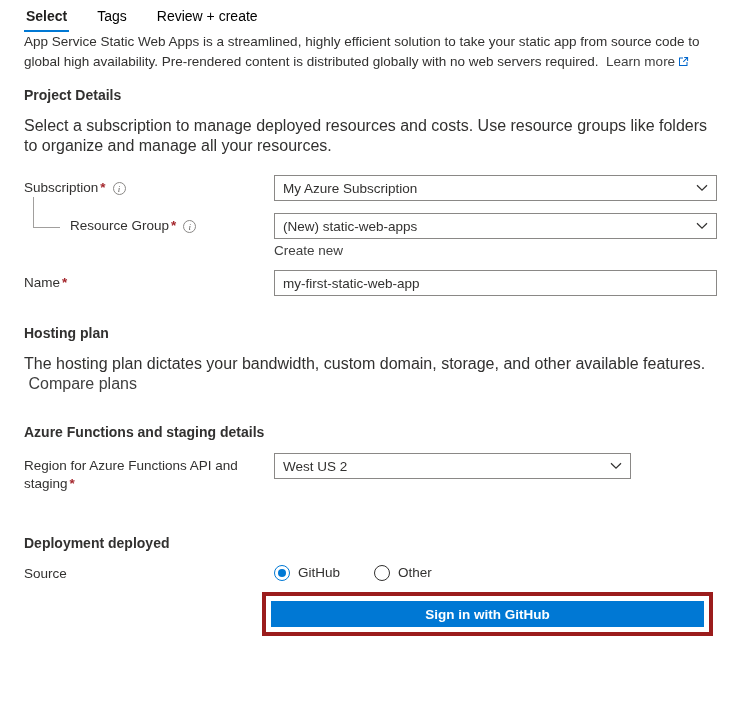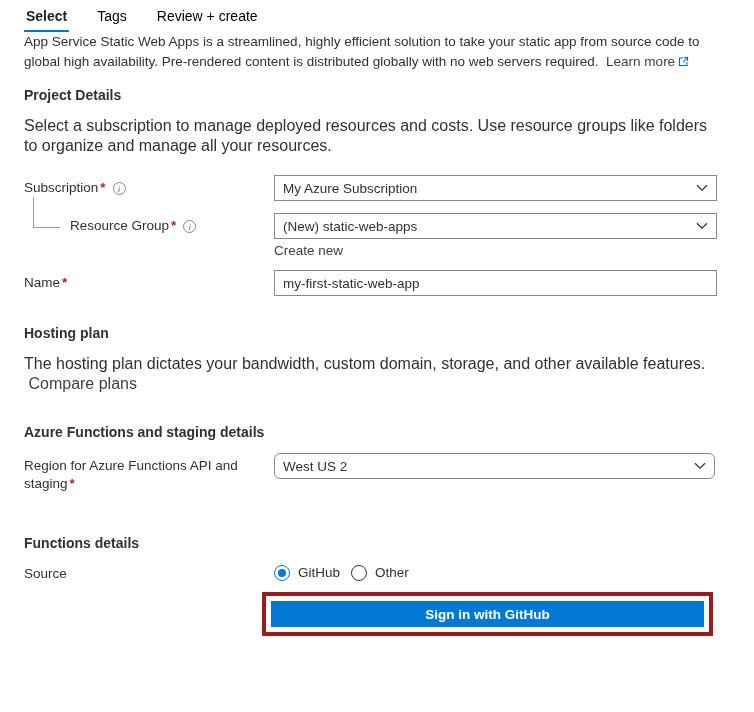--- a/index.html
+++ b/index.html
@@ -168,21 +168,21 @@
     border-bottom: 1px solid #a19f9d;
   }
 
   
   .radio-item {
     display: flex;
     align-items: center;
     height: 24px;
     cursor: pointer;
   }
-  .radio-group-inline { display: flex; align-items: flex-start; gap: 11px; }
+  .radio-group-inline { display: flex; align-items: flex-start; gap: 34px; }
   .radio {
     width: 16px;
     height: 16px;
     border: 1px solid #323130;
     border-radius: 50%;
     box-sizing: border-box;
     flex-shrink: 0;
     position: relative;
     background: #fff;
   }
@@ -308,30 +308,30 @@
   </div>
 
 
   <h3 class="section" style="margin-top:28px;">Azure Functions and staging details</h3>
 
   <div class="row" style="margin-top:11px;">
     <div class="lbl">
       <span>Region for Azure Functions API and staging</span><span class="req">*</span>
     </div>
     <div class="ctrl">
-      <div class="field" style="width:441px;border-radius:6px;">
+      <div class="field" style="width:357px;">
         <span class="val">West US 2</span>
         <span class="chev"><svg width="12" height="8" viewBox="0 0 12 8">
               <path d="M1 1.3 6 6.2l5-4.9" fill="none" stroke="#323130" stroke-width="1.2"></path>
             </svg></span>
       </div>
     </div>
   </div>
 
-  <h3 class="section" style="margin-top:40px;">Functions details</h3>
+  <h3 class="section" style="margin-top:40px;">Deployment deployed</h3>
 
   <div class="row" style="margin-top:8px;">
     <div class="lbl">
       <span>Source</span>
     </div>
     <div class="ctrl">
       <div class="radio-group-inline">
         <div class="radio-item">
           <span class="radio checked"></span>
           <span class="radio-label">GitHub</span>

